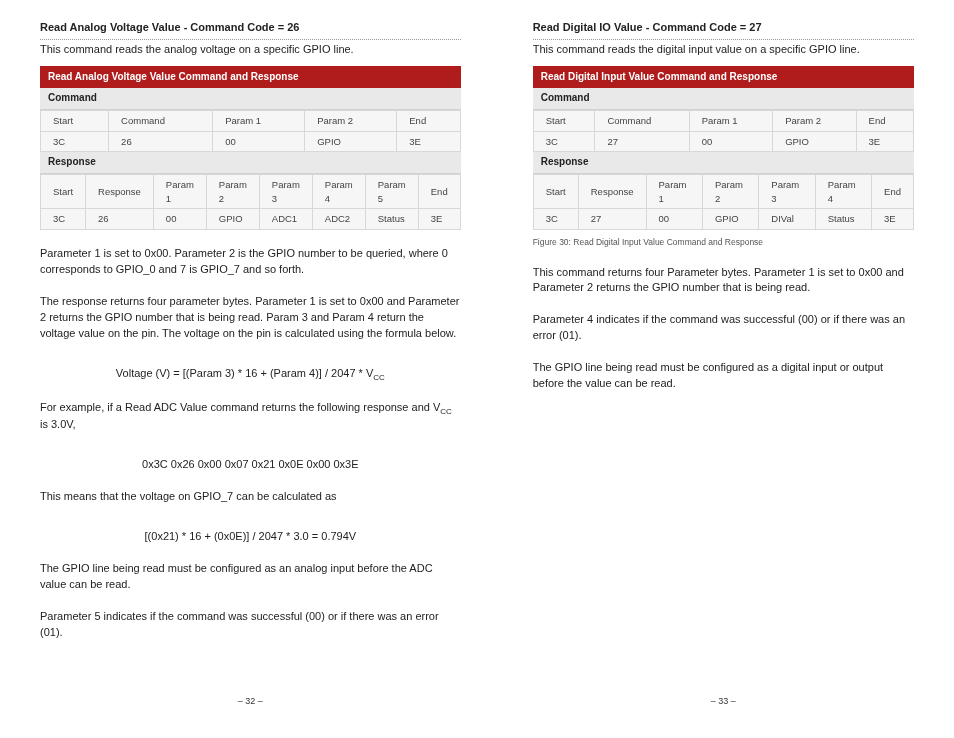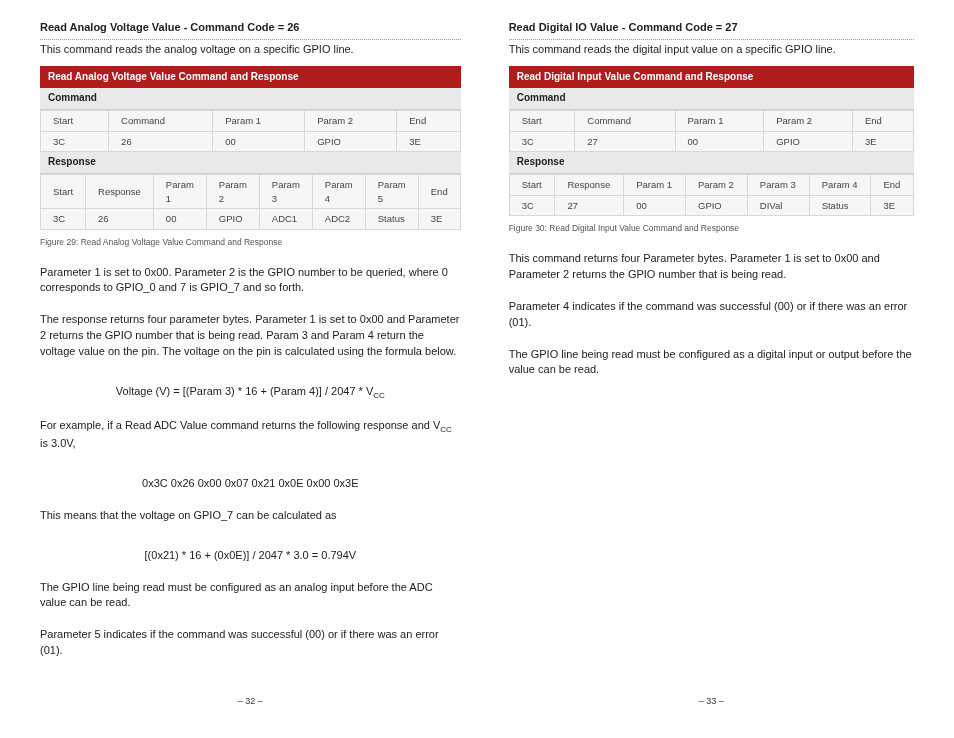--- a/index.html
+++ b/index.html
@@ -7,21 +7,21 @@
     padding: 0;
     font-family: Arial, Helvetica, sans-serif;
     background: #fff;
     width: 954px;
     height: 738px;
     overflow: hidden;
   }
   .page {
     display: flex;
     padding: 20px 40px 0 40px;
-    gap: 48px;
+    gap: 72px;
     height: 700px;
     position: relative;
   }
   .col {
     flex: 1;
     font-size: 11px;
     color: #222;
     line-height: 1.45;
     position: relative;
   }
@@ -141,21 +141,20 @@
           <td>00</td>
           <td>GPIO</td>
           <td>ADC1</td>
           <td>ADC2</td>
           <td>Status</td>
           <td>3E</td>
         </tr>
       </tbody>
         </table>
     </div>
-    <div class="caption">Figure 29: Read Analog Voltage Value Command and Response</div>
 
     <div class="para">Parameter 1 is set to 0x00. Parameter 2 is the GPIO number to be queried, where 0 corresponds to GPIO_0 and 7 is GPIO_7 and so forth.</div>
     <div class="para">The response returns four parameter bytes. Parameter 1 is set to 0x00 and Parameter 2 returns the GPIO number that is being read. Param 3 and Param 4 return the voltage value on the pin. The voltage on the pin is calculated using the formula below.</div>
     <div class="formula"><span>Voltage (V) = [(Param 3) * 16 + (Param 4)] / 2047 * V</span><sub>CC</sub></div>
     <div class="para"><span>For example, if a Read ADC Value command returns the following response and V</span><sub>CC</sub><span> is 3.0V,</span></div>
     <div class="formula">0x3C 0x26 0x00 0x07 0x21 0x0E 0x00 0x3E</div>
     <div class="para">This means that the voltage on GPIO_7 can be calculated as</div>
     <div class="formula">[(0x21) * 16 + (0x0E)] / 2047 * 3.0 = 0.794V</div>
     <div class="para">The GPIO line being read must be configured as an analog input before the ADC value can be read.</div>
     <div class="para">Parameter 5 indicates if the command was successful (00) or if there was an error (01).</div>

